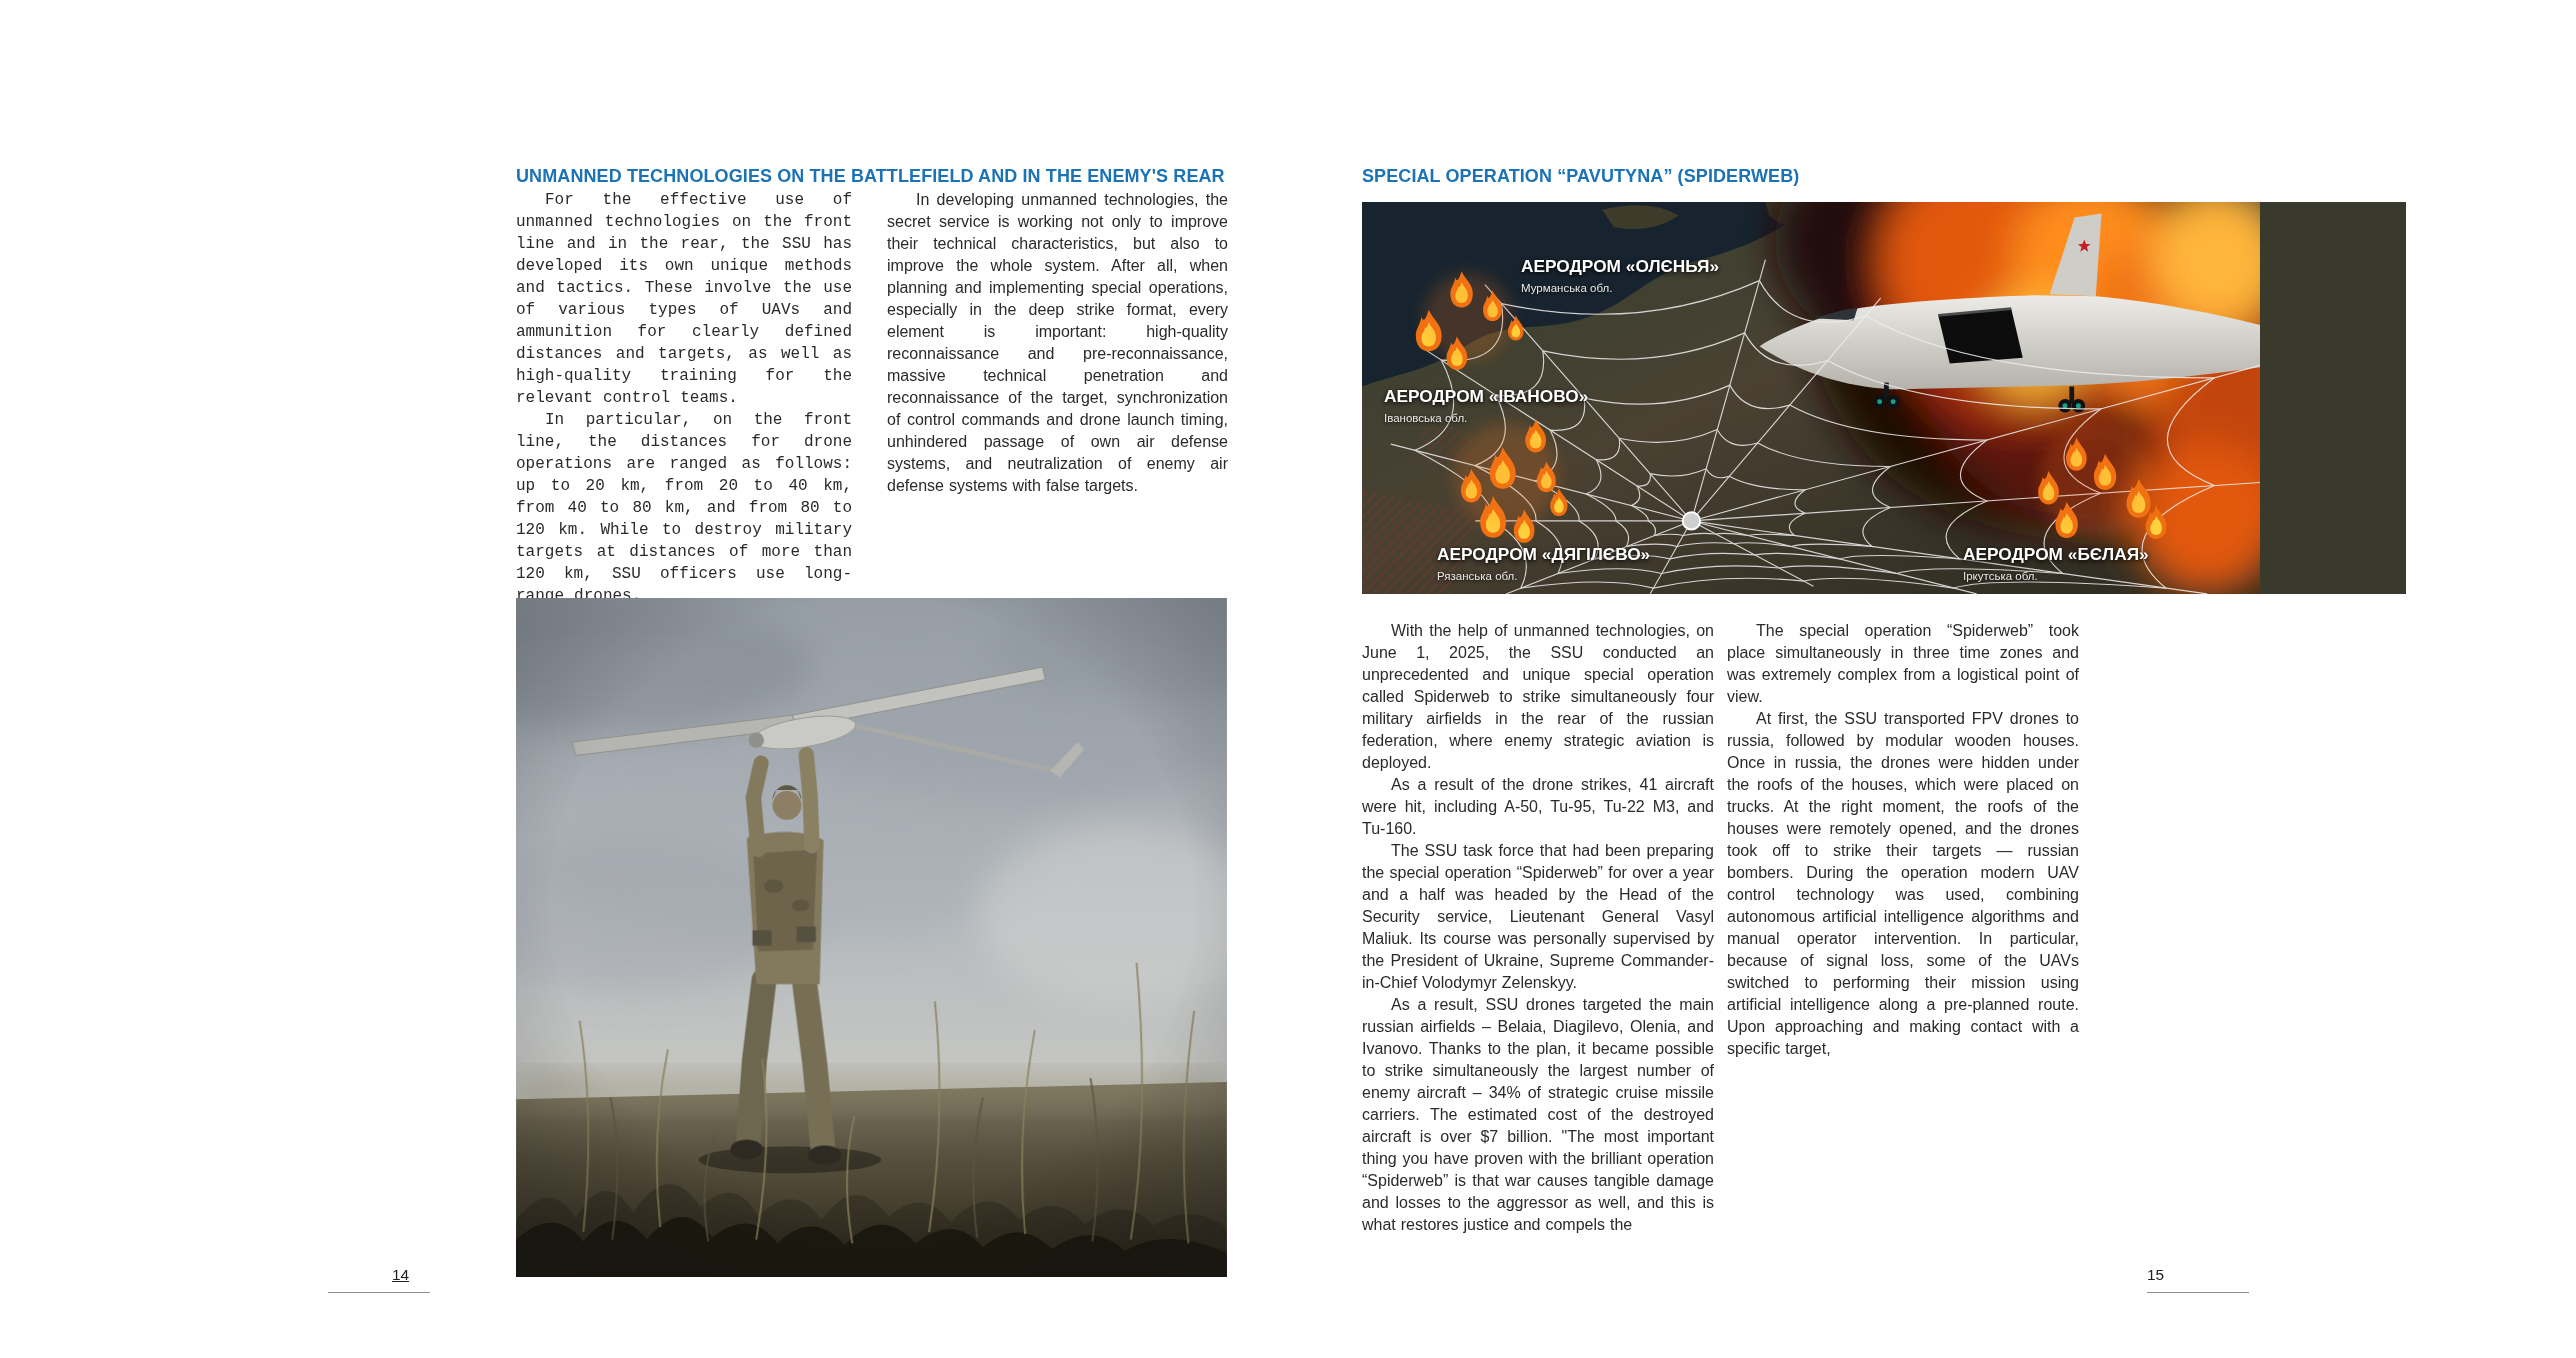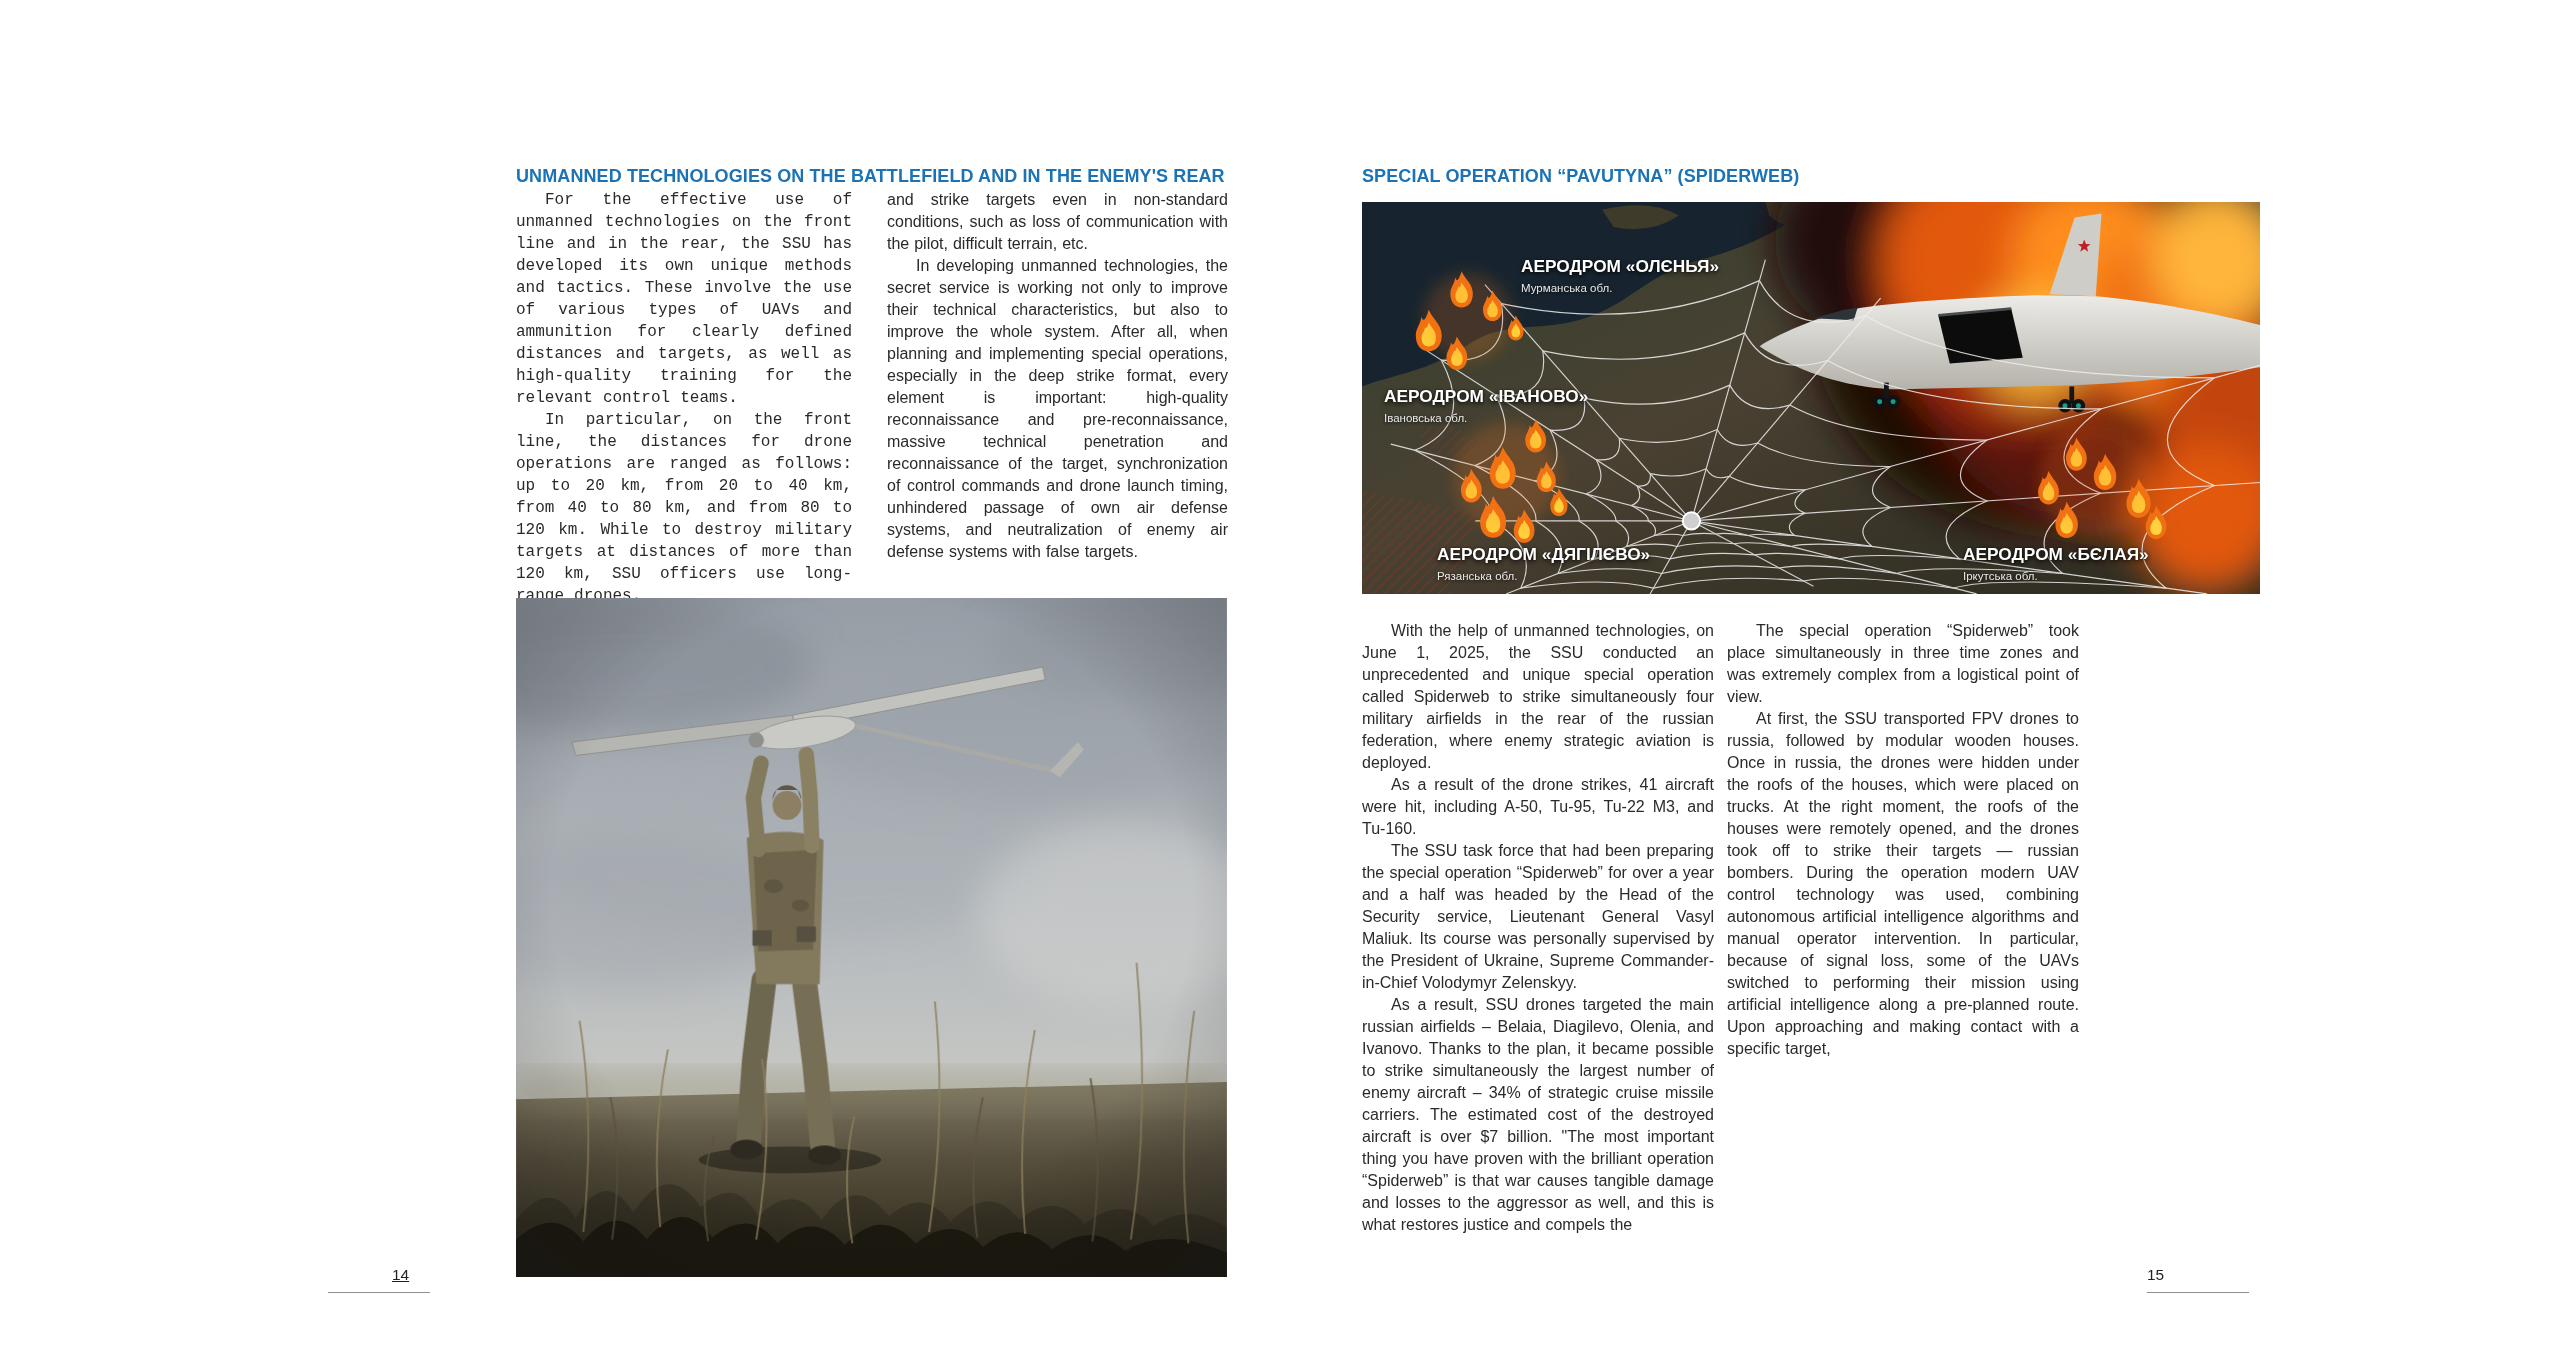--- a/index.html
+++ b/index.html
@@ -13,21 +13,21 @@
 
   .textcol{position:absolute;}
   .textcol p{margin:0;text-align:justify;font-size:16px;line-height:22px;color:#2b2a28;
              text-indent:29px;word-spacing:0.5px;}
   .textcol p.cont{text-indent:0;}
 
   .photo{position:absolute;left:516px;top:598px;width:711px;height:679px;margin:0;
          overflow:hidden;background:#aeb3b8;}
   .photo svg{display:block;}
 
-  .map{position:absolute;left:1362px;top:202px;width:898px;height:392px;margin:0;
+  .map{position:absolute;left:1362px;top:202px;width:1044px;height:392px;margin:0;
        overflow:hidden;background:#3a3a2c;}
   .map svg{position:absolute;left:0;top:0;}
   .map-label{position:absolute;z-index:5;pointer-events:none;}
   .map-label-name{font-size:17.3px;font-weight:bold;color:#ffffff;white-space:nowrap;
                   text-shadow:0 1.9px 5.8px rgba(0,0,0,.85),0 0 1.9px rgba(0,0,0,.7);}
   .map-label-region{font-size:11.5px;color:#e9e9e9;margin-top:5px;white-space:nowrap;
                     text-shadow:0 1px 3.8px rgba(0,0,0,.85);}
 
   .pnum{position:absolute;font-size:15.4px;color:#222222;}
   .prule{position:absolute;height:1px;background:#8f8f8f;}
@@ -38,21 +38,20 @@
 <div class="sheet">
 
   <section>
     <h1 class="page-heading" style="left:516px;top:154px;">UNMANNED TECHNOLOGIES ON THE BATTLEFIELD AND IN THE ENEMY'S REAR</h1>
 
     <div class="textcol" style="left:516px;top:189px;width:336px;font-family:Liberation Mono, monospace;">
       <p>For the effective use of unmanned technologies on the front line and in the rear, the SSU has developed its own unique methods and tactics. These involve the use of various types of UAVs and ammunition for clearly defined distances and targets, as well as high-quality training for the relevant control teams.</p>
       <p>In particular, on the front line, the distances for drone operations are ranged as follows: up to 20 km, from 20 to 40 km, from 40 to 80 km, and from 80 to 120 km. While to destroy military targets at distances of more than 120 km, SSU officers use long-range drones.</p>
     </div>
     <div class="textcol" style="left:887px;top:189px;width:341px;">
-      <p class="cont">and strike targets even in non-standard conditions, such as loss of communication with the pilot, difficult terrain, etc.</p>
       <p>In developing unmanned technologies, the secret service is working not only to improve their technical characteristics, but also to improve the whole system. After all, when planning and implementing special operations, especially in the deep strike format, every element is important: high-quality reconnaissance and pre-reconnaissance, massive technical penetration and reconnaissance of the target, synchronization of control commands and drone launch timing, unhindered passage of own air defense systems, and neutralization of enemy air defense systems with false targets.</p>
     </div>
 
     <figure class="photo">
       <svg width="711" height="679" viewBox="0 0 740 707">
         <defs>
           <linearGradient id="sky" x1="0" y1="0" x2="0" y2="1">
             <stop offset="0" stop-color="#969da5"></stop>
               <stop offset=".45" stop-color="#b3b8bd"></stop>
             <stop offset=".72" stop-color="#c7c8c4"></stop>

